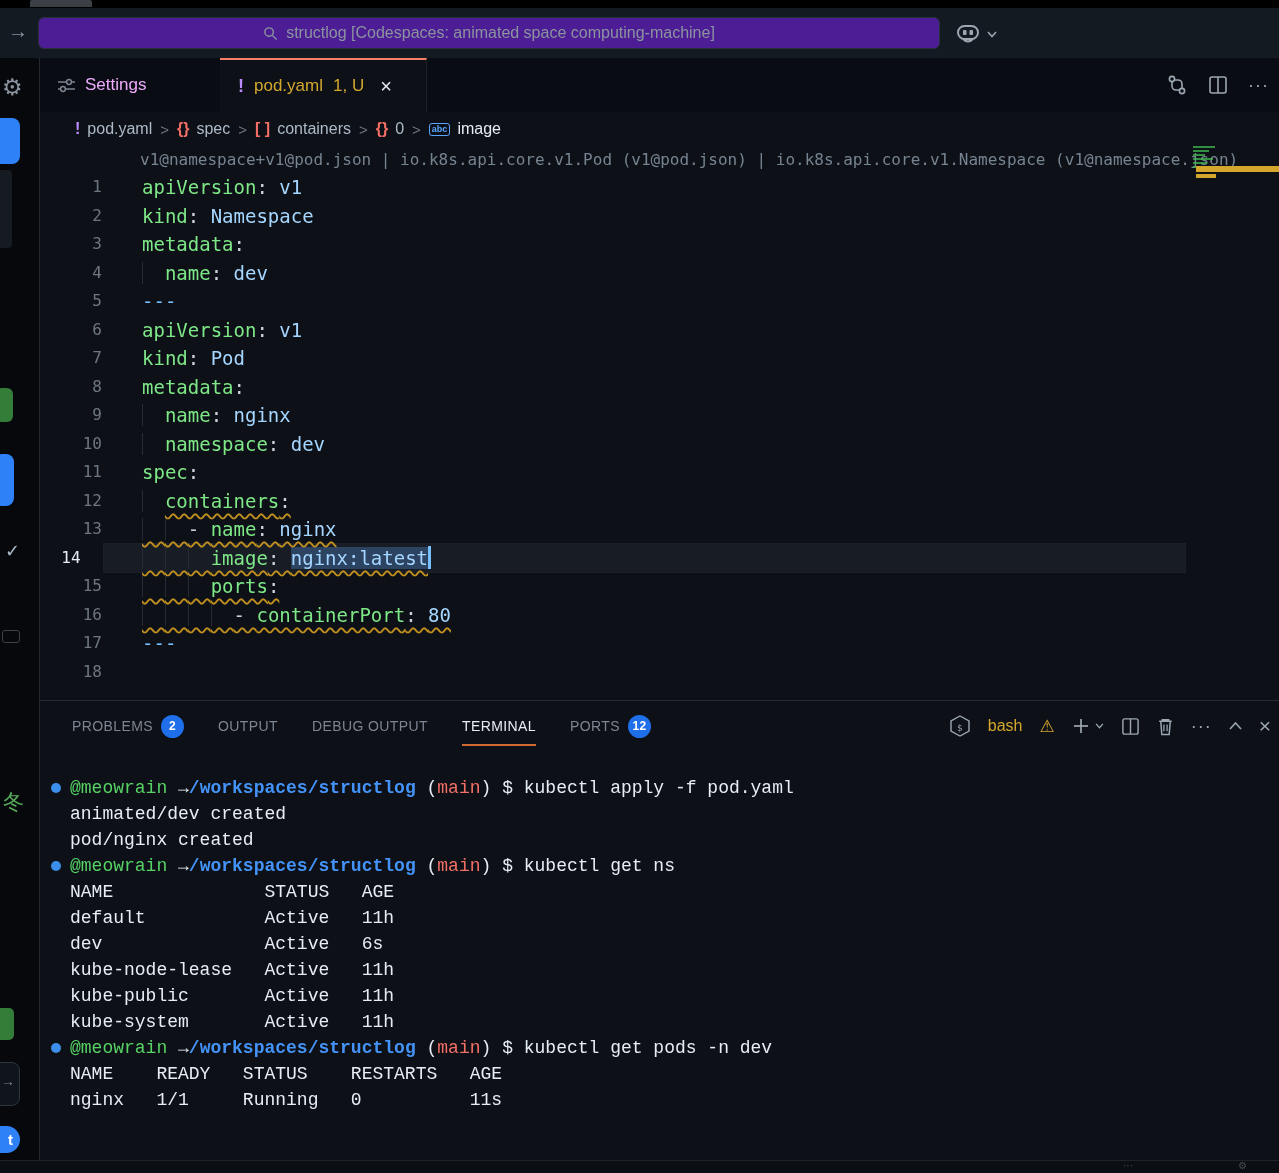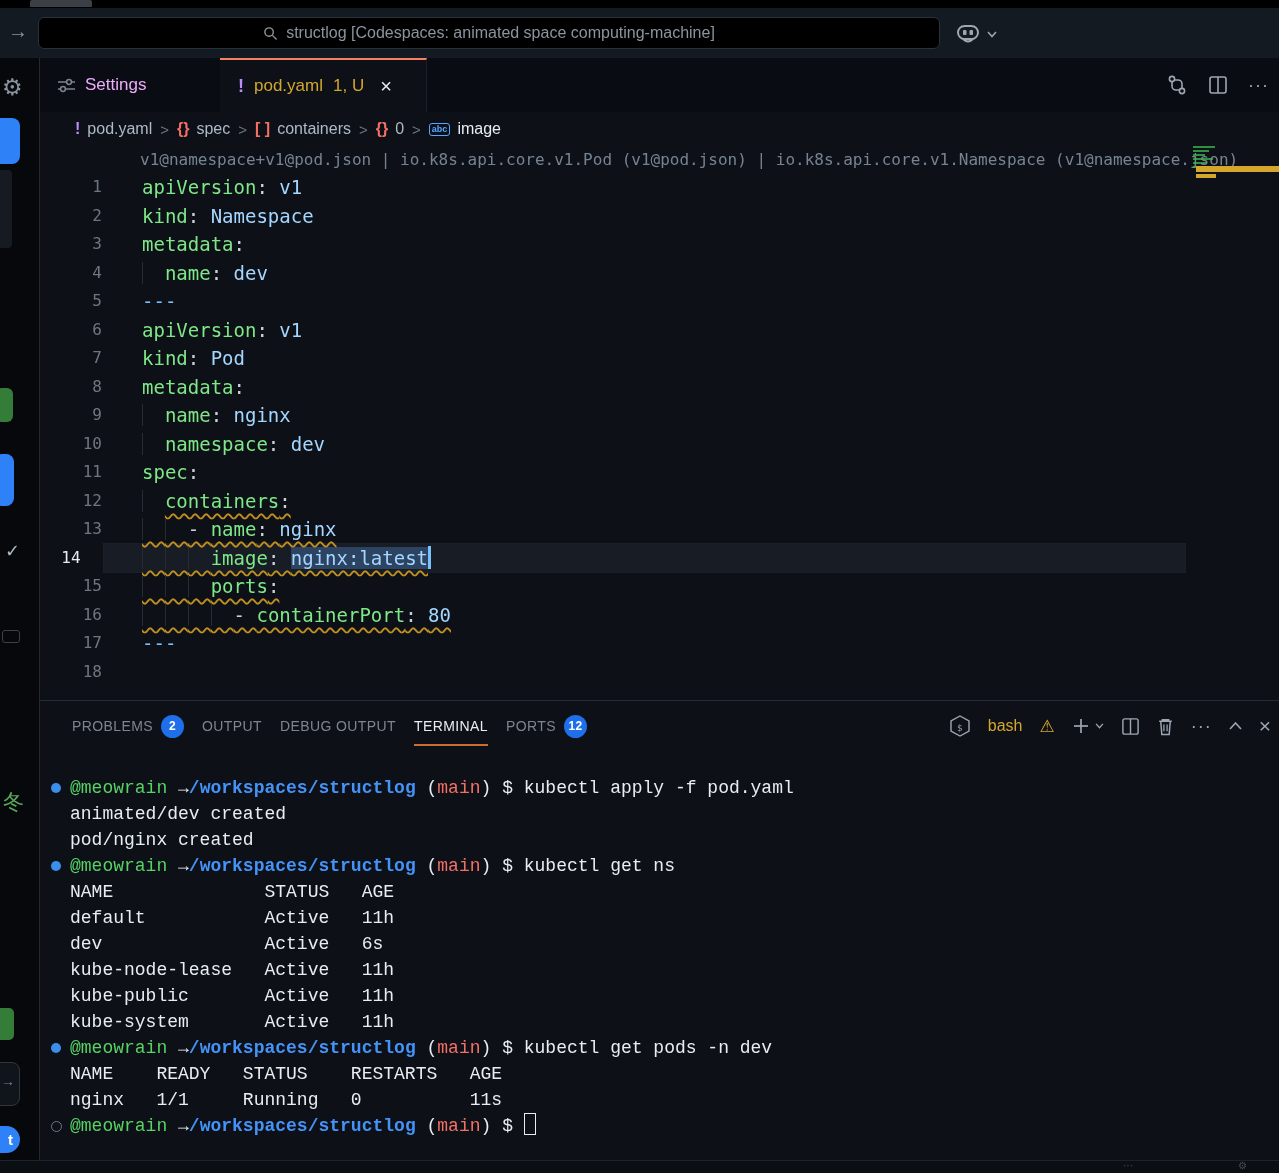--- a/index.html
+++ b/index.html
@@ -7,21 +7,21 @@
           font-family:"Liberation Sans",sans-serif;-webkit-font-smoothing:antialiased;}
   .mono{font-family:"DejaVu Sans Mono",monospace;}
 
   
   #topstrip{position:absolute;left:0;top:0;width:1279px;height:8px;background:#000;}
   #topstrip .tab-remnant{position:absolute;left:30px;top:0;width:62px;height:7px;background:#3a4046;border-radius:2px 2px 0 0;}
 
   
   #titlebar{position:absolute;left:0;top:8px;width:1279px;height:50px;background:#141a21;}
   #nav-forward{position:absolute;left:8px;top:12px;color:#8b949e;font-size:20px;}
-  #searchbox{position:absolute;left:38px;top:9px;right:339px;height:30px;background:#000000;
+  #searchbox{position:absolute;left:38px;top:9px;right:339px;height:30px;background:#4c1d95;
              border:1px solid #2b3139;border-radius:6px;display:flex;align-items:center;justify-content:center;
              color:#8b949e;font-size:16px;gap:8px;}
   #copilot{position:absolute;left:955px;top:14px;display:flex;align-items:center;gap:6px;color:#9da7b1;}
 
   
   #leftstrip{position:absolute;left:0;top:58px;width:39px;height:1102px;background:#06080c;border-right:1px solid #23292f;}
   .lsblock{position:absolute;}
 
   
   #tabbar{position:absolute;left:40px;top:58px;width:1239px;height:54px;background:#090d13;display:flex;}
@@ -267,21 +267,21 @@
         <div class="mrow" style="width: 20px;"></div>
         <div class="mrow" style="width: 14px;"></div>
         <div class="mrow" style="width: 9px;"></div>
       </div>
     <div class="ybar-long"></div>
     <div class="ybar-short"></div>
   </div>
 
   <div id="panel">
     <div id="panel-header">
-      <div id="panel-tabs" style="display:flex;gap:18px;height:100%;align-items:center;">
+      <div id="panel-tabs" style="display:flex;gap:34px;height:100%;align-items:center;">
           <div class="ptab">
             <span>PROBLEMS</span>
             <span class="pbadge">2</span>
           </div>
           <div class="ptab">
             <span>OUTPUT</span>
           </div>
           <div class="ptab">
             <span>DEBUG OUTPUT</span>
           </div>
@@ -332,21 +332,20 @@
         <div class="trow"><span class="dot"></span><span class="tg">@meowrain</span><span class="w"> </span><span class="w">→</span><span class="tb">/workspaces/structlog</span><span class="w"> (</span><span class="tr">main</span><span class="w">) </span><span class="w">$ </span><span class="w">kubectl get ns</span></div>
         <div class="trow"><span class="w">NAME              STATUS   AGE</span></div>
         <div class="trow"><span class="w">default           Active   11h</span></div>
         <div class="trow"><span class="w">dev               Active   6s</span></div>
         <div class="trow"><span class="w">kube-node-lease   Active   11h</span></div>
         <div class="trow"><span class="w">kube-public       Active   11h</span></div>
         <div class="trow"><span class="w">kube-system       Active   11h</span></div>
         <div class="trow"><span class="dot"></span><span class="tg">@meowrain</span><span class="w"> </span><span class="w">→</span><span class="tb">/workspaces/structlog</span><span class="w"> (</span><span class="tr">main</span><span class="w">) </span><span class="w">$ </span><span class="w">kubectl get pods -n dev</span></div>
         <div class="trow"><span class="w">NAME    READY   STATUS    RESTARTS   AGE</span></div>
         <div class="trow"><span class="w">nginx   1/1     Running   0          11s</span></div>
-        <div class="trow"><span class="odot"></span><span class="tg">@meowrain</span><span class="w"> </span><span class="w">→</span><span class="tb">/workspaces/structlog</span><span class="w"> (</span><span class="tr">main</span><span class="w">) </span><span class="w">$ </span><span class="hc"></span></div>
       </div>
   </div>
 
   <div id="bottomstrip">
     <span style="left:1123px;">···</span>
     <span style="left:1238px;">⚙</span>
   </div>
 
 </div>
 

